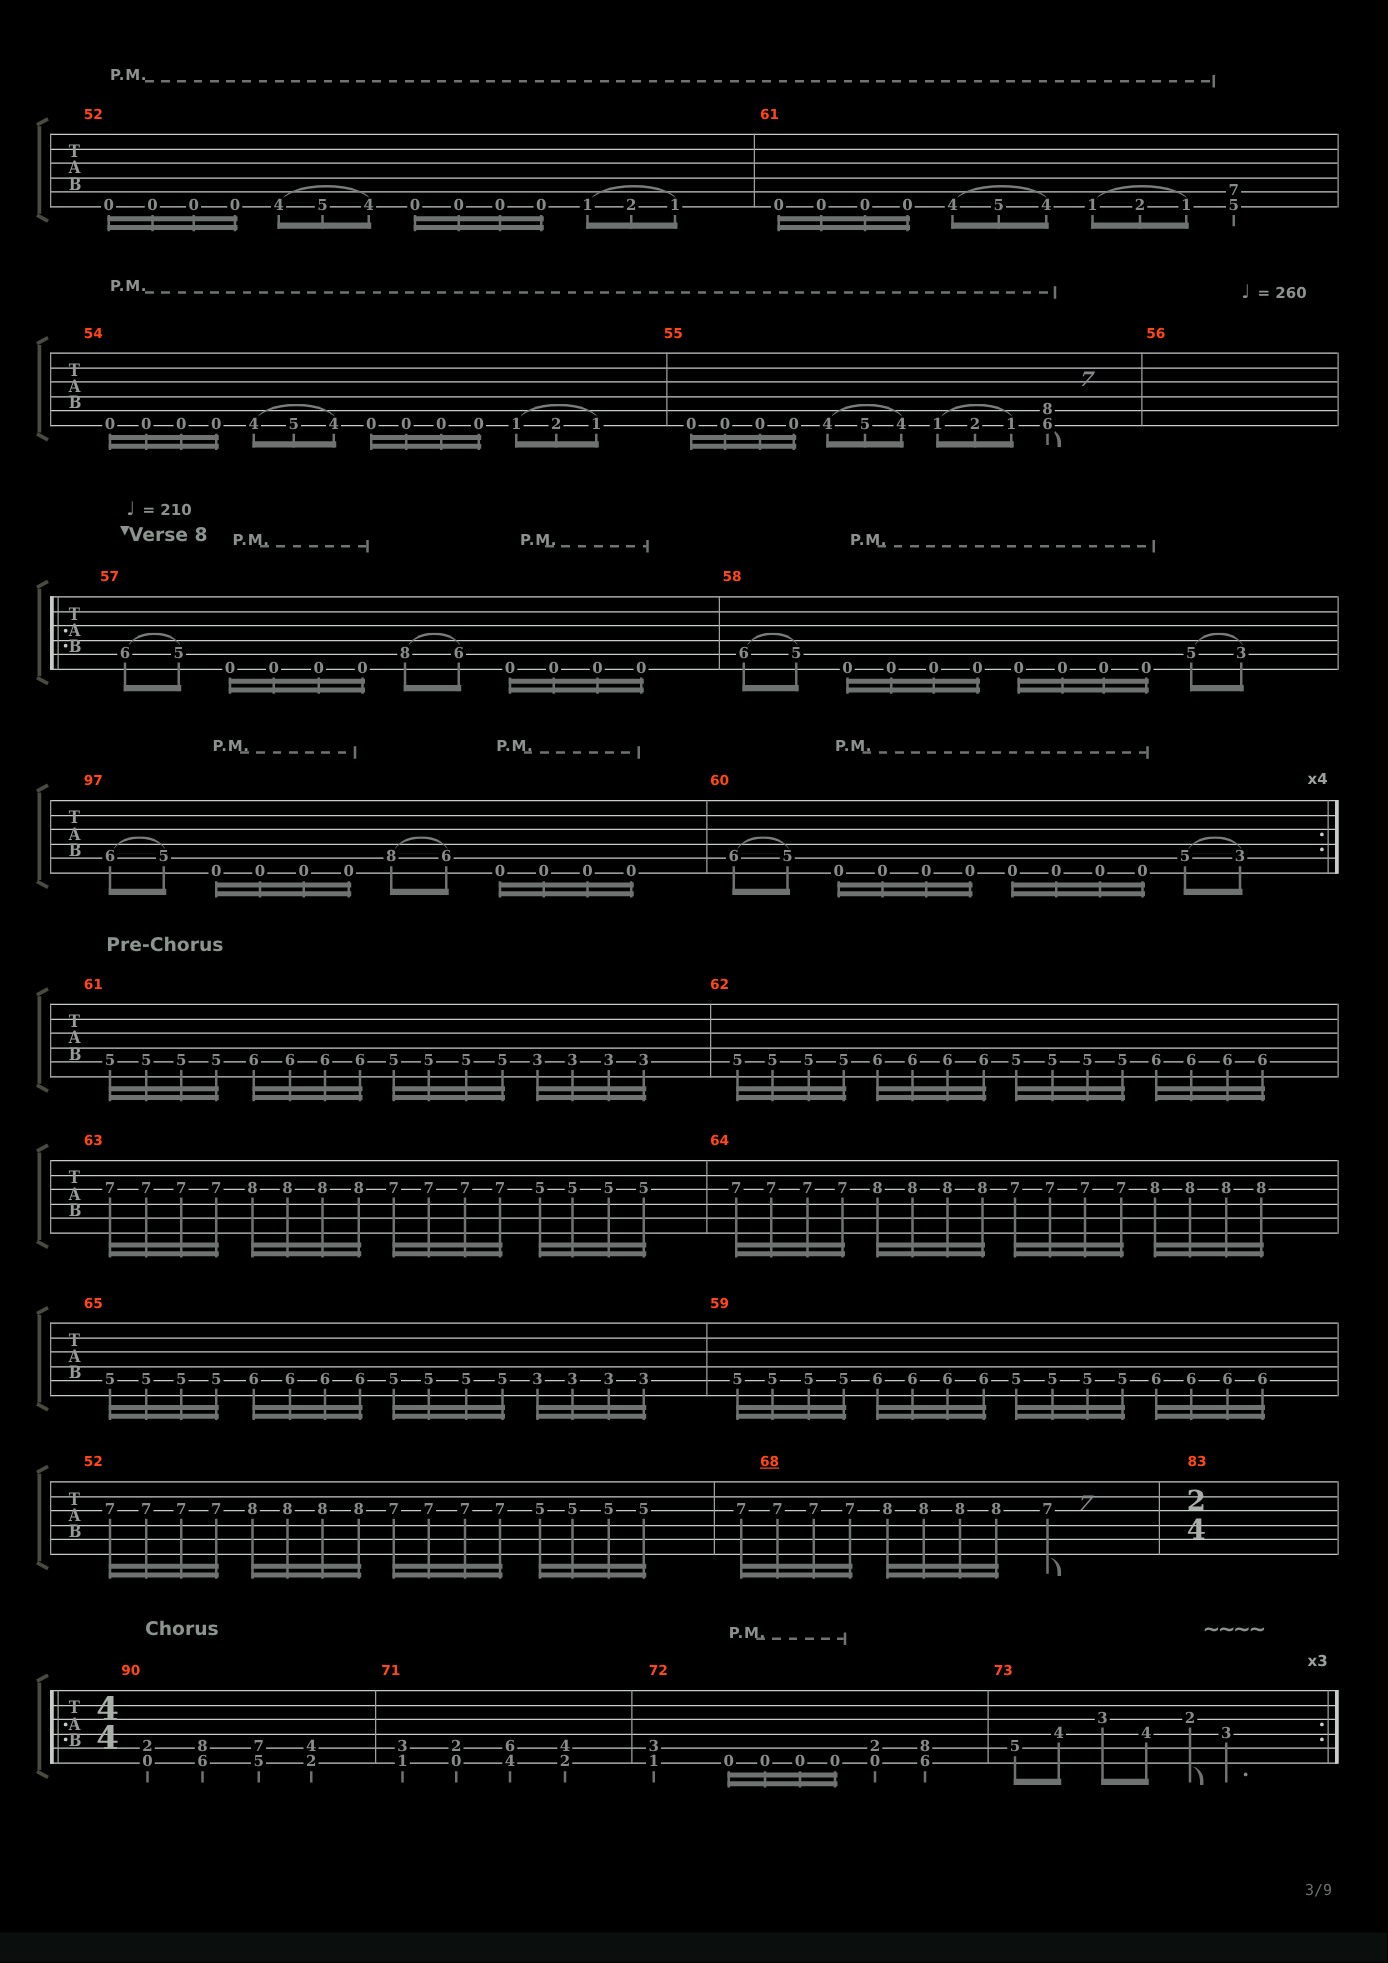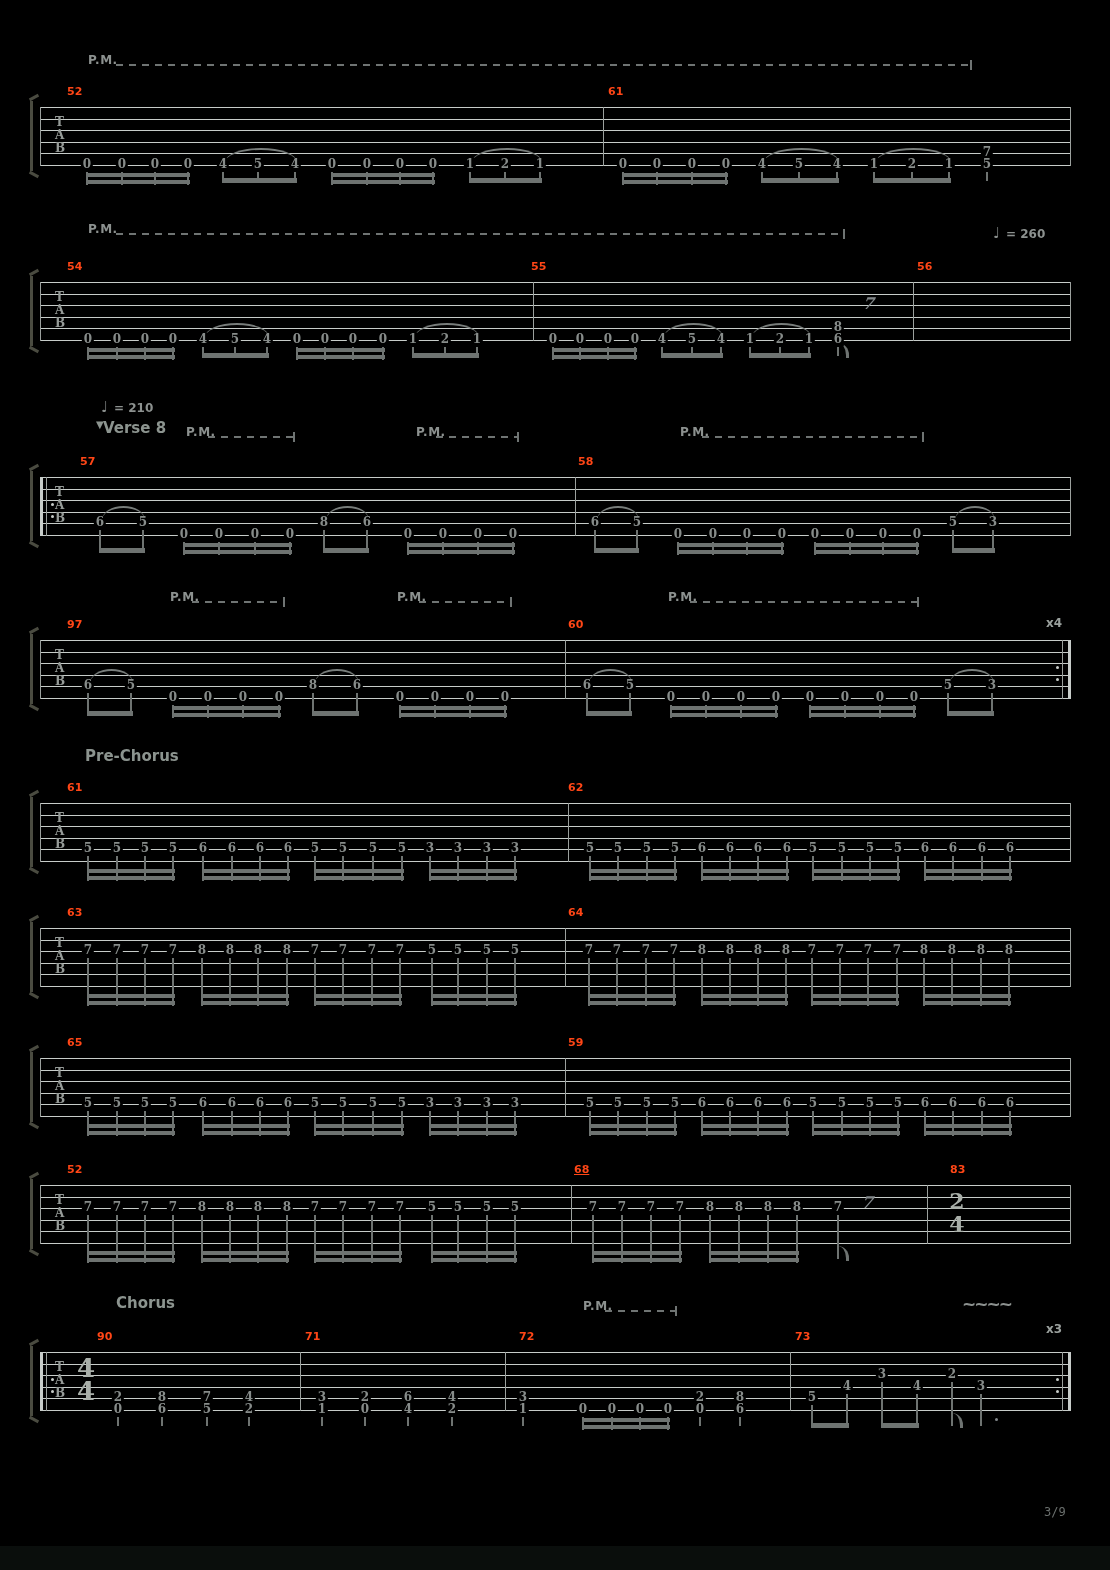--- a/index.html
+++ b/index.html
@@ -704,21 +704,21 @@
     <div class="sline" style="left: 40px; top: 1243px; width: 1030px;"></div>
     <div class="bracket" style="left: 30px; top: 1179px; height: 70px;"></div>
     <div class="clef" style="left: 55px; top: 1192px;">T</div>
     <div class="clef" style="left: 55px; top: 1205px;">A</div>
     <div class="clef" style="left: 55px; top: 1218px;">B</div>
     <div class="bar" style="left: 40px; top: 1185px; height: 59px;"></div>
     <div class="bar" style="left: 1070px; top: 1185px; height: 59px;"></div>
     <div class="bar" style="left: 571px; top: 1185px; height: 59px;"></div>
     <div class="bar" style="left: 927px; top: 1185px; height: 59px;"></div>
     <div class="mnum" style="left: 67px; top: 1163px;">52</div>
-    <div class="mnum" style="left: 574px; top: 1163px; text-decoration: underline;">68</div>
+    <div class="mnum" style="left: 608px; top: 1163px; text-decoration: underline;">68</div>
     <div class="mnum" style="left: 950px; top: 1163px;">83</div>
     <div class="tsig" style="left: 957px; top: 1190px; font-size: 22px;">2</div>
     <div class="tsig" style="left: 957px; top: 1213px; font-size: 22px;">4</div>
     <div class="rest" style="left: 863px; top: 1193px;">7</div>
     <div class="fret" style="left: 88px; top: 1201.2px;">7</div>
     <div class="stem" style="left: 88px; top: 1215.2px; height: 47.8px;"></div>
     <div class="fret" style="left: 117px; top: 1201.2px;">7</div>
     <div class="stem" style="left: 117px; top: 1215.2px; height: 47.8px;"></div>
     <div class="fret" style="left: 145px; top: 1201.2px;">7</div>
     <div class="stem" style="left: 145px; top: 1215.2px; height: 47.8px;"></div>

